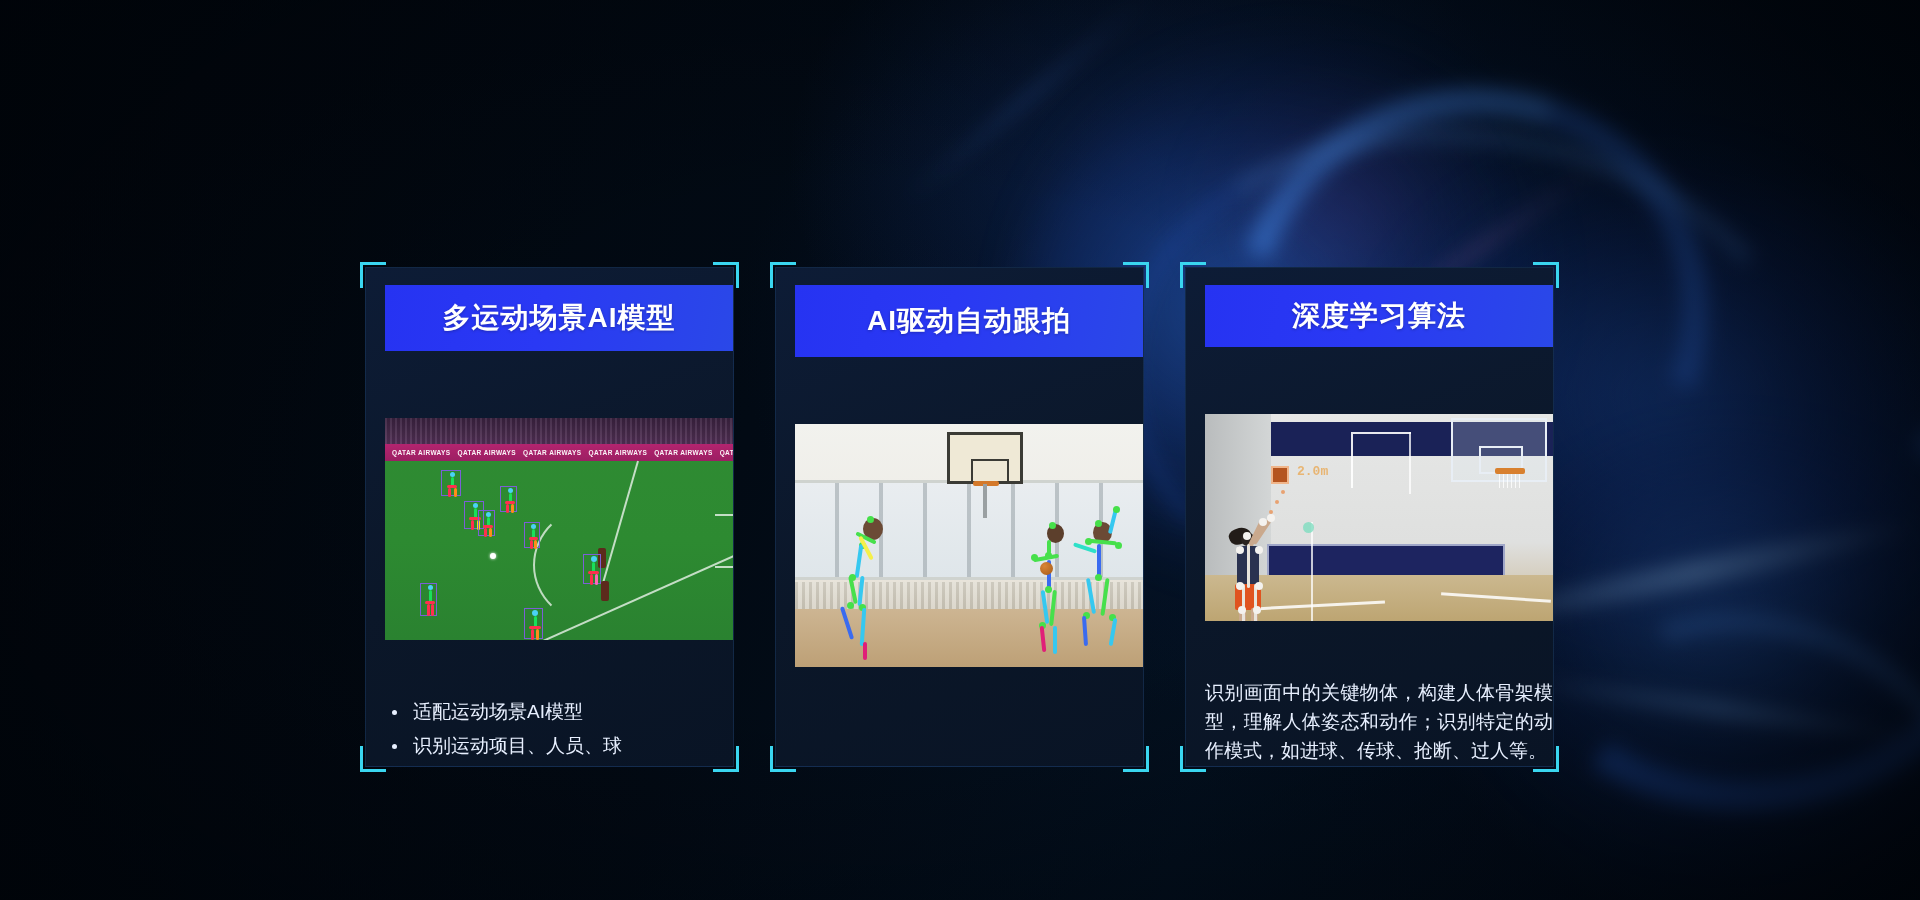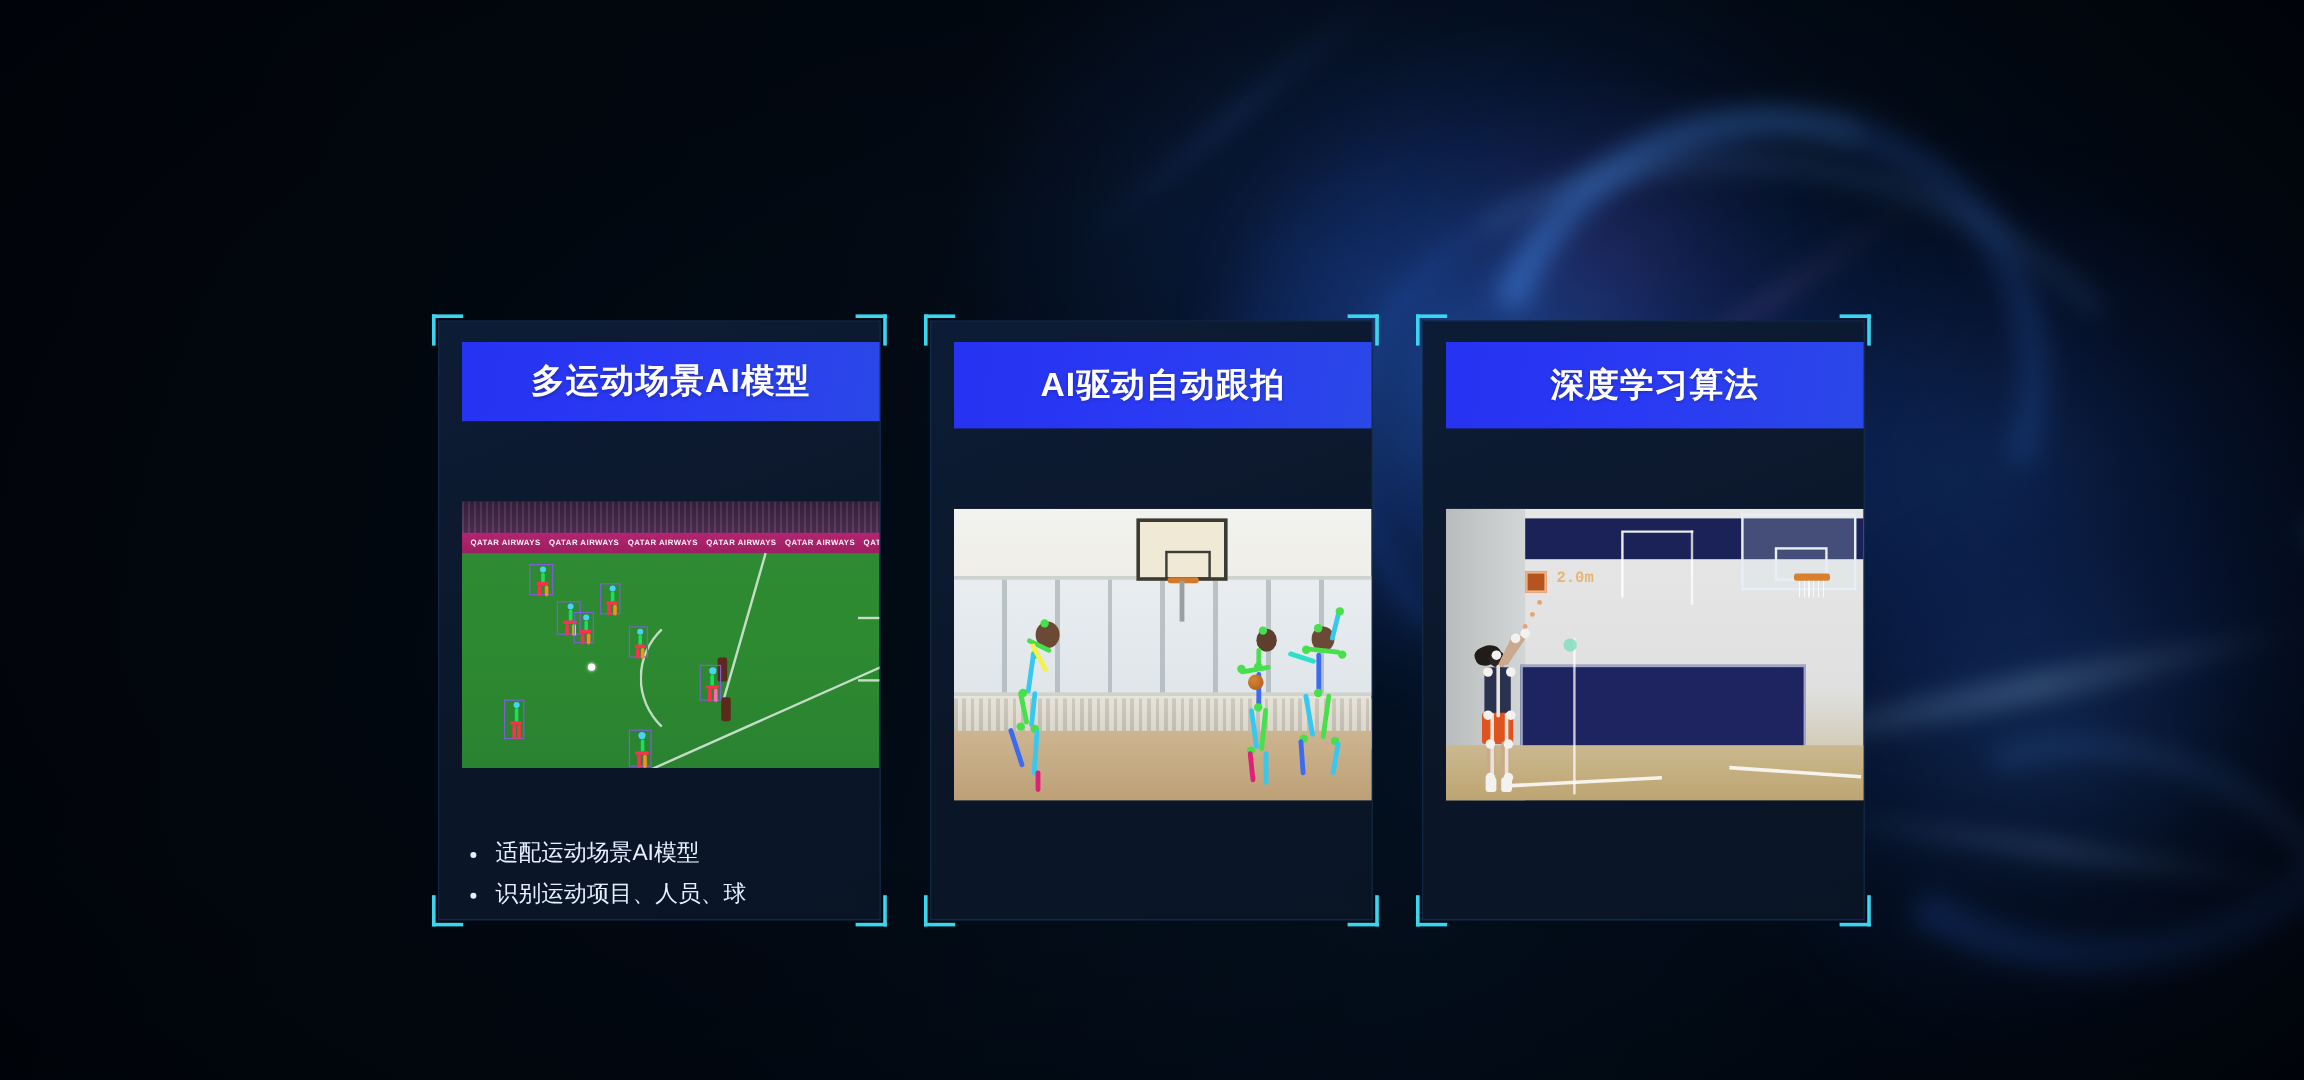--- a/index.html
+++ b/index.html
@@ -488,16 +488,19 @@
             <div class="pl-jt" style="left:13px;top:88px;"></div>
             <div class="pl-jt" style="left:28px;top:88px;"></div>
             <div class="pl-jt" style="left:13px;top:116px;"></div>
             <div class="pl-jt" style="left:28px;top:116px;"></div>
             <div class="pl-jt" style="left:34px;top:0px;"></div>
             <div class="pl-jt" style="left:42px;top:-4px;"></div>
           </div>
         </div>
       </div>
 
+      <div class="card-text">
+        <div class="para">识别画面中的关键物体，构建人体骨架模型，理解人体姿态和动作；识别特定的动作模式，如进球、传球、抢断、过人等。</div>
+      </div>
     </div>
   </div>
 
 </div>
 
 </body></html>

